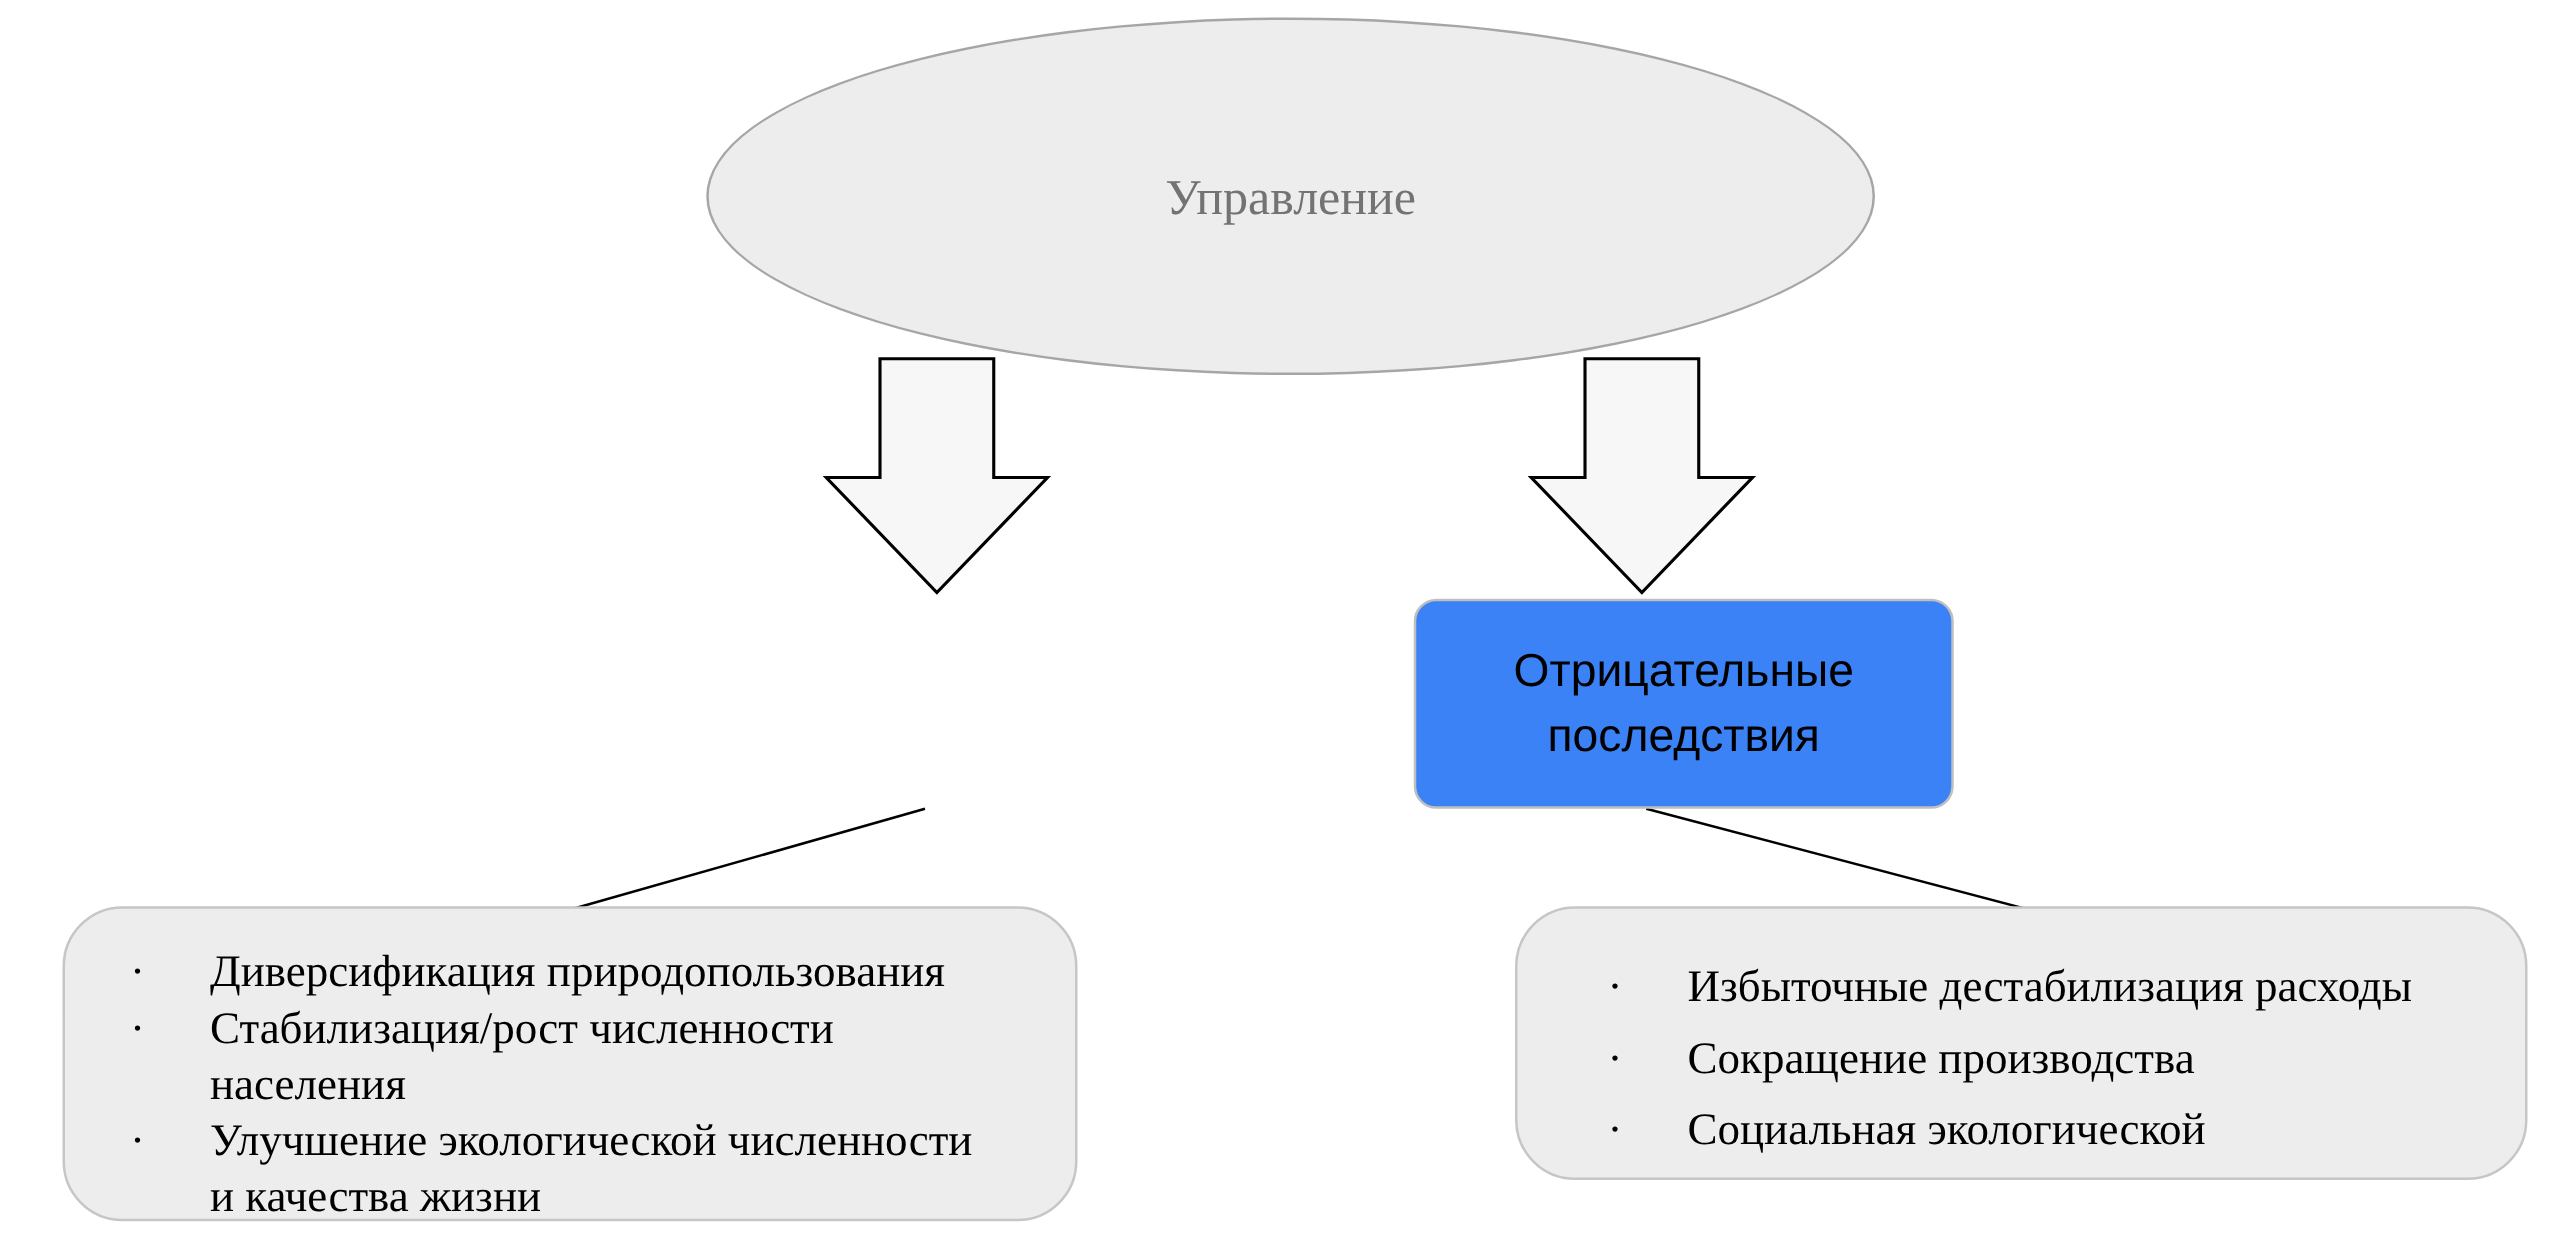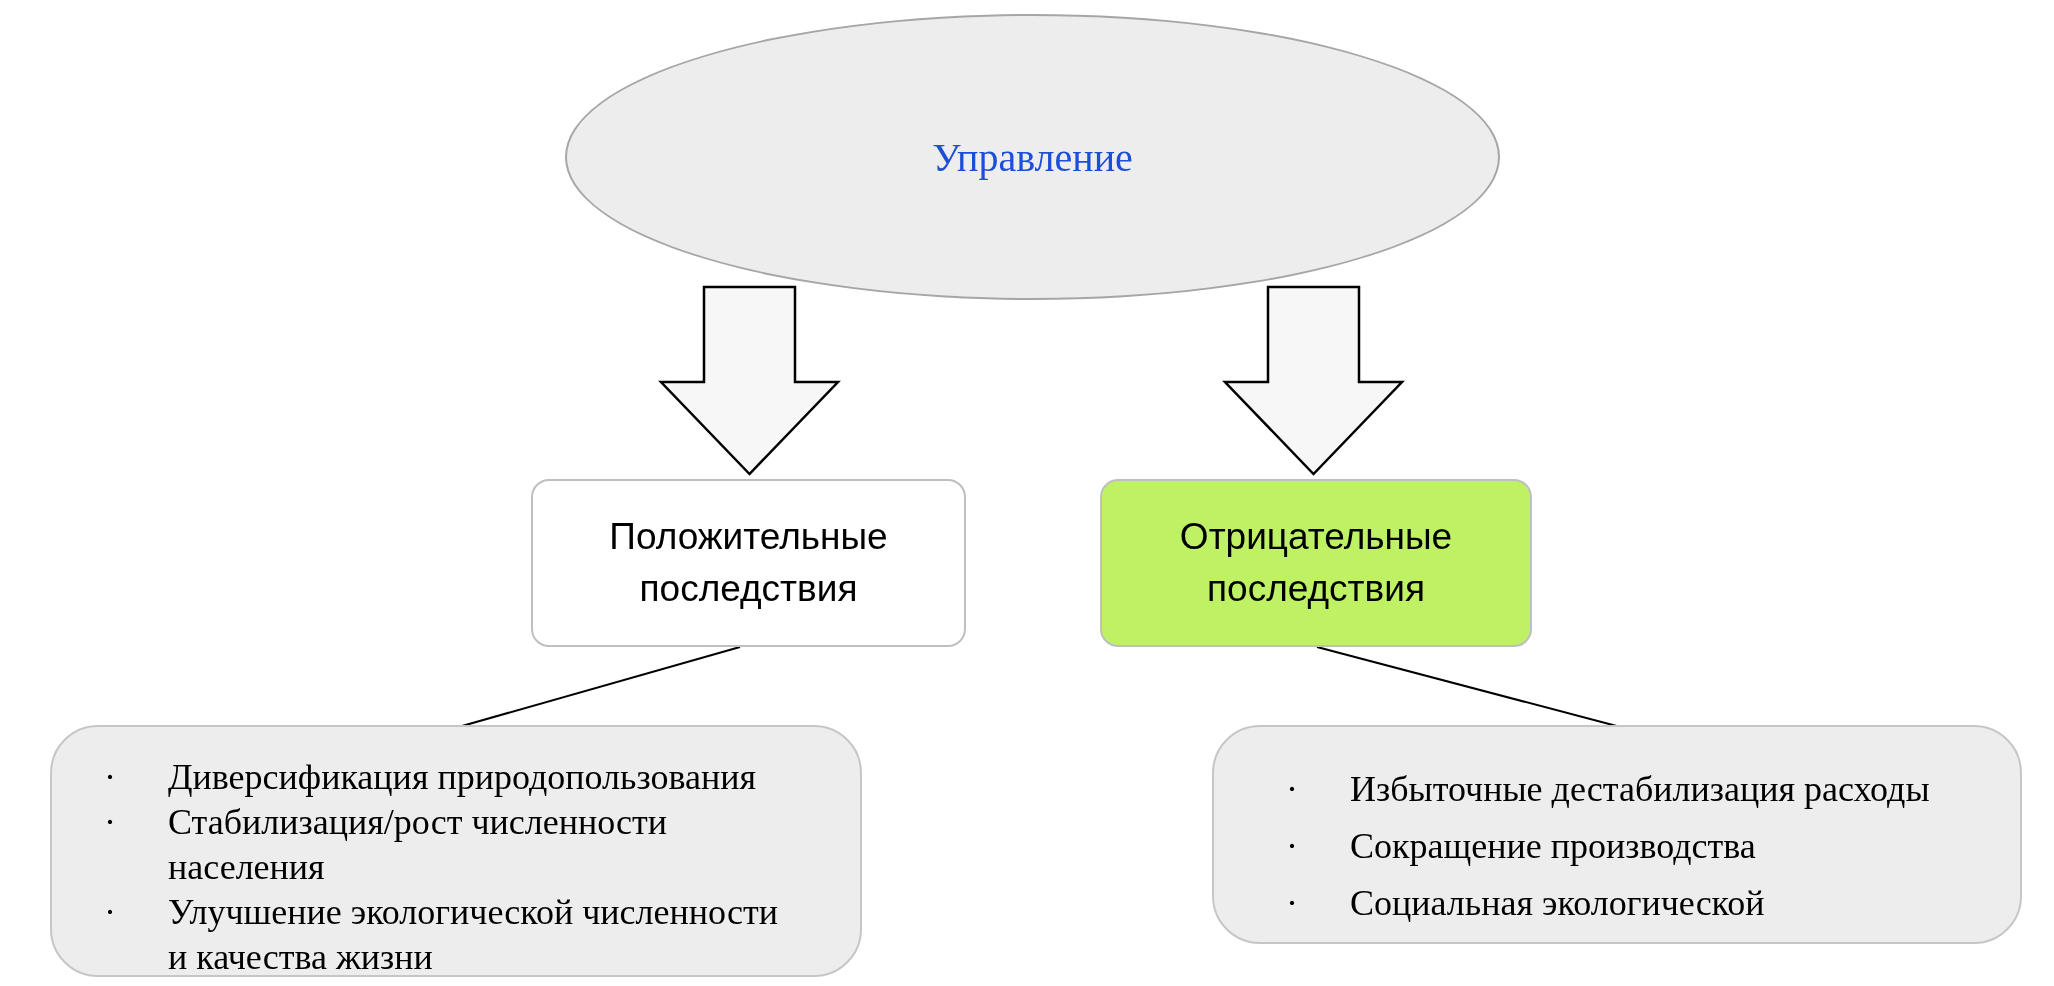--- a/index.html
+++ b/index.html
@@ -26,21 +26,21 @@
     position: absolute;
     left: 565px; top: 14px;
     width: 935px; height: 286px;
     border: 2px solid #a6a6a6;
     border-radius: 50%;
     background: #ededed;
     display: flex;
     align-items: center;
     justify-content: center;
     font-size: 40px;
-    color: #1d4ed8;
+    color: #737373;
     box-sizing: border-box;
   }
 
   
   .arrow {
     position: absolute;
     width: 183px; height: 192px;
   }
   .arrow polygon { stroke: #000000; stroke-width: 2.5; stroke-linejoin: miter; }
   .arrow-left  { left: 658px;  top: 285px; }
@@ -100,24 +100,21 @@
     <span>Управление</span>
   </div>
 
   <svg class="arrow arrow-left" viewBox="0 0 183 192" aria-hidden="true">
     <polygon points="46,2 137,2 137,97 180,97 91.5,189 3,97 46,97" fill="#f7f7f7"></polygon>
   </svg>
   <svg class="arrow arrow-right" viewBox="0 0 183 192" aria-hidden="true">
     <polygon points="46,2 137,2 137,97 180,97 91.5,189 3,97 46,97" fill="#f7f7f7"></polygon>
   </svg>
 
-  <div class="mid-box mid-left" style="background-color: rgb(255, 255, 255); border-color: rgb(191, 191, 191);">
-    <span>Положительные последствия</span>
-  </div>
-  <div class="mid-box mid-right" style="background-color: #bef264; border-color: rgb(191, 191, 191);">
+  <div class="mid-box mid-right" style="background-color: #3b82f6; border-color: rgb(191, 191, 191); margin-left: 31px;">
     <span>Отрицательные последствия</span>
   </div>
 
   <div class="list-box list-left" style="background-color: rgb(237, 237, 237); border-color: rgb(198, 198, 198);">
     <div class="item">
       <span class="bullet">·</span>
       <span class="item-text">Диверсификация природопользования</span>
     </div>
     <div class="item">
       <span class="bullet">·</span>

